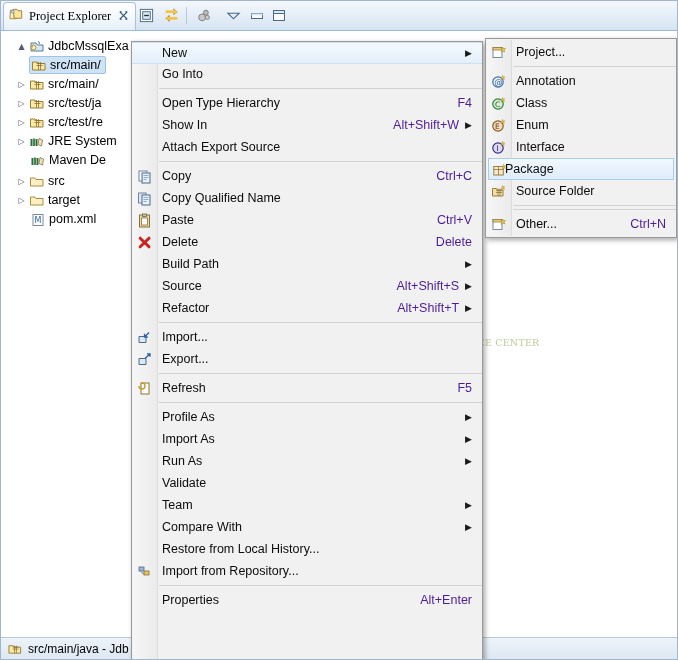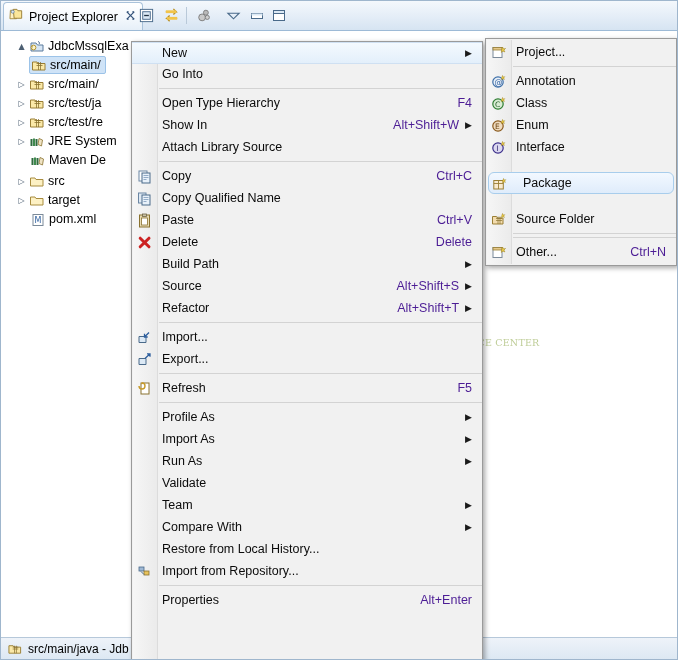--- a/index.html
+++ b/index.html
@@ -29,21 +29,21 @@
     position: absolute; left: 2px; top: 1px;
     height: 28px;
     padding: 0 6px 0 5px;
     display: flex; align-items: center; gap: 5px;
     background: linear-gradient(to bottom, #ffffff 0%, #f2f7fc 60%, #e6eff8 100%);
     border: 1px solid #a9c2da;
     border-bottom: none;
     border-radius: 4px 4px 0 0;
   }
   .tab-label {
-    font-size: 12.5px; color: #000; white-space: nowrap;
+    font-size: 12.5px; color: #000; white-space: nowrap; font-family: Liberation Serif, serif;
   }
   .tab-close {
     font-size: 12px; color: #2c4f74; margin-left: 2px;
     font-family: "DejaVu Sans", sans-serif;
   }
   .tb-sep {
     position:absolute; top:6px; width:1px; height:17px;
     background:#b9c9d9;
   }
   .tb-btn {
@@ -118,23 +118,23 @@
   .mi.disabled { color: #a0a0a0; }
   .mi.hl {
     background: linear-gradient(to bottom, #f4f9fe, #e3effb);
     border-top: 1px solid #cfe0f2;
     border-bottom: 1px solid #cfe0f2;
     margin: -1px 0;
   }
   .mi.hl2 {
     background: linear-gradient(to bottom, #f2f8ff, #dfecfb);
     border: 1px solid #a8cdec;
-    border-radius: 6px;
-    margin: 14px 2px;
-    padding-left: 34px;
+    border-radius: 0;
+    margin: 0 2px;
+    padding-left: 16px;
   }
   .mi .label { flex: 0 0 auto; }
   .mi .accel {
     margin-left: auto; padding-left: 22px;
     color: #4c1d95; font-size: 12.5px;
   }
   .mi.disabled .accel { color:#a0a0a0; }
   .mi .sub-arrow {
     margin-left: 6px; font-size: 9px; color: #1a1a1a;
     font-family: "DejaVu Sans", sans-serif;
@@ -379,21 +379,21 @@
     <div class="mi">
       <span class="label">Open Type Hierarchy</span>
       <span class="accel">F4</span>
     </div>
     <div class="mi hasaccel">
       <span class="label">Show In</span>
       <span class="accel">Alt+Shift+W</span>
       <span class="sub-arrow">▶</span>
     </div>
     <div class="mi">
-      <span class="label">Attach Library Source</span>
+      <span class="label">Attach Export Source</span>
     </div>
 
     <div class="sep"></div>
 
     <div class="mi">
       <span class="mi-icon">
         <svg width="16" height="15" viewBox="0 0 16 15">
           <rect x="2" y="2" width="8" height="10" fill="#ffffff" stroke="#6b86a3" stroke-width="1"></rect>
           <rect x="5" y="4" width="8" height="10" fill="#e8f1fa" stroke="#4a6a8a" stroke-width="1"></rect>
           <path d="M6.5 6.5h5M6.5 8.5h5M6.5 10.5h3" stroke="#7d9bba" stroke-width=".8"></path>

